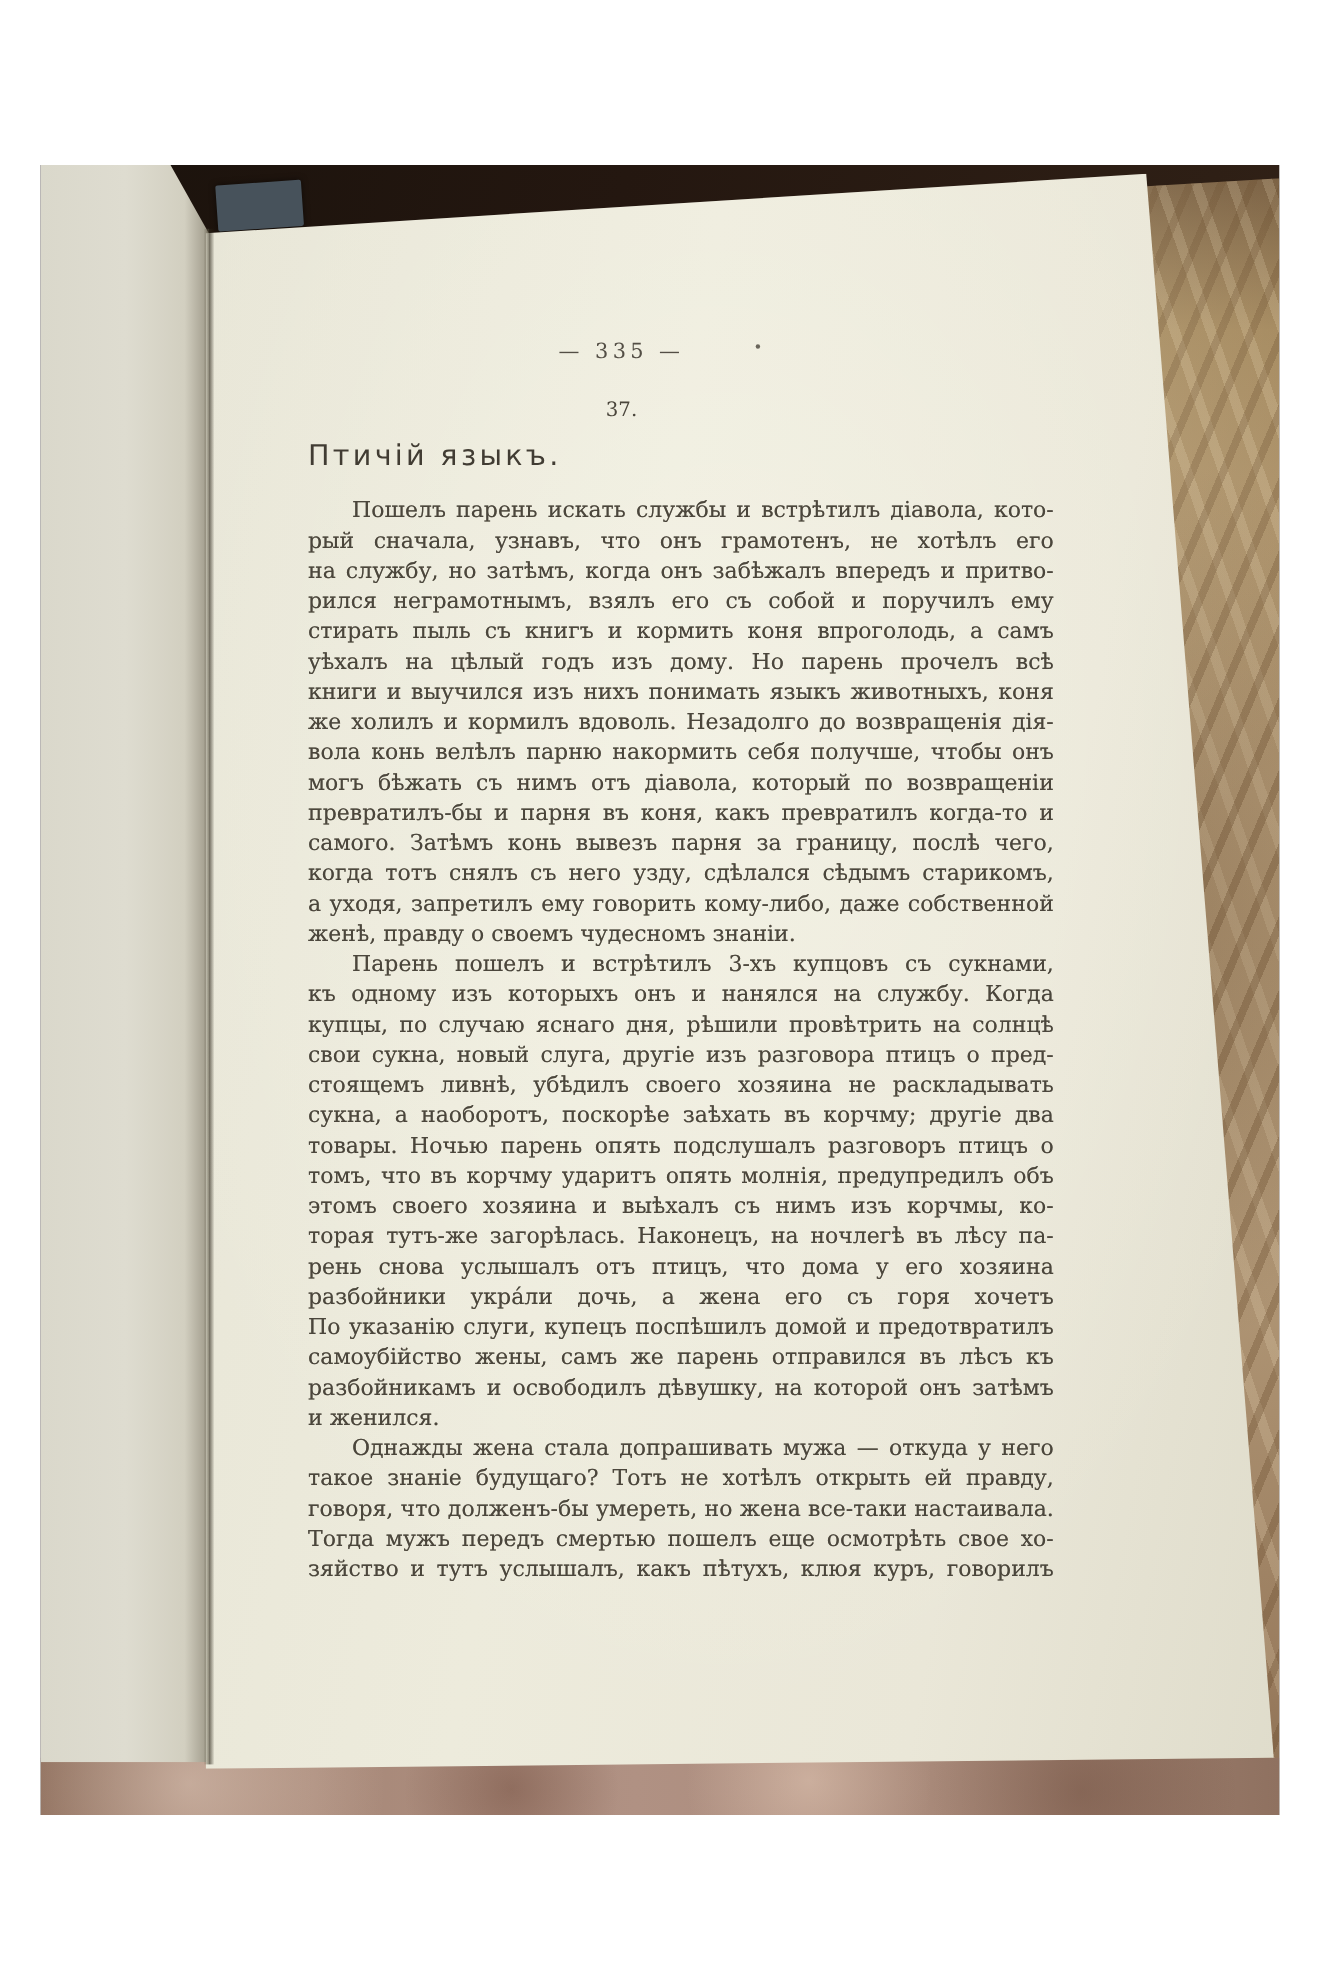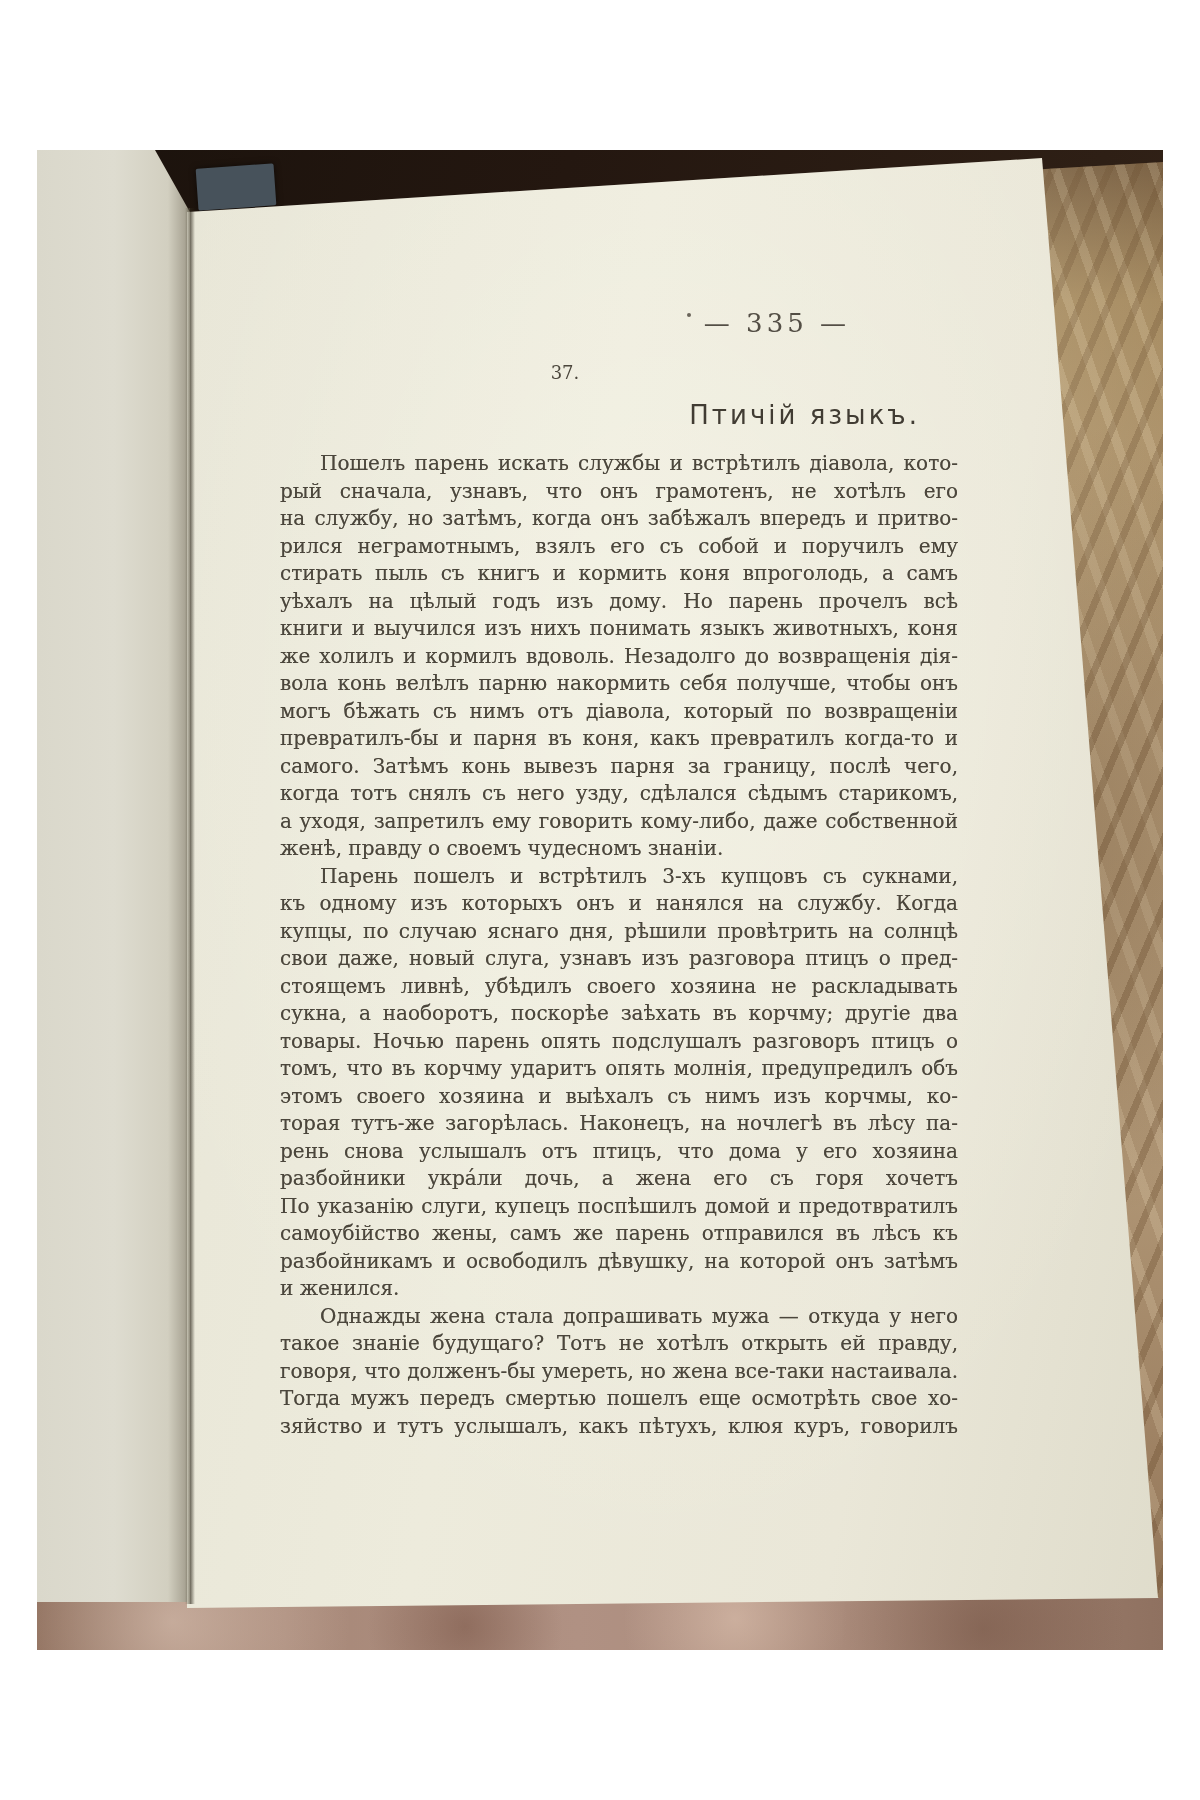--- a/index.html
+++ b/index.html
@@ -46,25 +46,25 @@
       linear-gradient(100deg,#dcd9c9 0%,#e8e6d7 12%,#edebdc 45%,#eae7d8 75%,#dfdccb 100%);
     clip-path:polygon(150px 62px,1005px 8px,1121px 1448px,150px 1458px);
     z-index:3;}
 
   .ink-dot{position:absolute;left:650px;top:163px;width:4px;height:4px;border-radius:50%;
            background:rgba(60,55,45,0.75);z-index:6;}
 
   .page-content{position:absolute;left:243px;top:150px;width:678px;z-index:5;
     color:#4b463c;font-family:"DejaVu Serif",serif;}
 
-  .pagenum{position:absolute;left:0;top:8px;width:570px;text-align:right;
-    font-size:26px;letter-spacing:4px;color:#534e45;}
+  .pagenum{position:absolute;left:0;top:8px;width:570px;text-align:center;
+    font-size:19px;letter-spacing:4px;color:#534e45;}
   .secnum{position:absolute;left:0;top:62px;width:570px;text-align:center;
     font-size:18px;color:#4b463c;}
-  .story-title{position:absolute;left:0;top:100px;width:640px;text-align:right;
+  .story-title{position:absolute;left:0;top:100px;width:640px;text-align:left;
     font-family:"DejaVu Sans",sans-serif;font-size:26px;letter-spacing:3px;color:#413c33;}
 
   .story-text{position:absolute;left:0;top:150px;width:678px;
     font-size:20px;line-height:27.5px;text-shadow:0 0 0.5px rgba(64,58,46,0.55);}
   .tline{text-align:justify;text-align-last:justify;max-height:27.6px;overflow:hidden;}
   .tline.indent{text-indent:40px;}
   .tline.lastline{text-align-last:left;}
 </style>
 </head>
 <body>
@@ -94,21 +94,21 @@
         <div class="tline">вола конь велѣлъ парню накормить себя получше, чтобы онъ</div>
         <div class="tline">могъ бѣжать съ нимъ отъ діавола, который по возвращеніи</div>
         <div class="tline">превратилъ-бы и парня въ коня, какъ превратилъ когда-то и его</div>
         <div class="tline">самого. Затѣмъ конь вывезъ парня за границу, послѣ чего,</div>
         <div class="tline">когда тотъ снялъ съ него узду, сдѣлался сѣдымъ старикомъ,</div>
         <div class="tline">а уходя, запретилъ ему говорить кому-либо, даже собственной</div>
         <div class="tline lastline">женѣ, правду о своемъ чудесномъ знаніи.</div>
         <div class="tline indent">Парень пошелъ и встрѣтилъ 3-хъ купцовъ съ сукнами,</div>
         <div class="tline">къ одному изъ которыхъ онъ и нанялся на службу. Когда</div>
         <div class="tline">купцы, по случаю яснаго дня, рѣшили провѣтрить на солнцѣ</div>
-        <div class="tline">свои даже, новый слуга, узнавъ изъ разговора птицъ о пред-</div>
+        <div class="tline">свои сукна, новый слуга, другіе изъ разговора птицъ о пред-</div>
         <div class="tline">стоящемъ ливнѣ, убѣдилъ своего хозяина не раскладывать</div>
         <div class="tline">сукна, а наоборотъ, поскорѣе заѣхать въ корчму; другіе два</div>
         <div class="tline">товары. Ночью парень опять подслушалъ разговоръ птицъ о</div>
         <div class="tline">томъ, что въ корчму ударитъ опять молнія, предупредилъ объ</div>
         <div class="tline">этомъ своего хозяина и выѣхалъ съ нимъ изъ корчмы, ко-</div>
         <div class="tline">торая тутъ-же загорѣлась. Наконецъ, на ночлегѣ въ лѣсу па-</div>
         <div class="tline">рень снова услышалъ отъ птицъ, что дома у его хозяина</div>
         <div class="tline">разбойники укра́ли дочь, а жена его съ горя хочетъ повѣситься.</div>
         <div class="tline">По указанію слуги, купецъ поспѣшилъ домой и предотвратилъ</div>
         <div class="tline">самоубійство жены, самъ же парень отправился въ лѣсъ къ</div>

